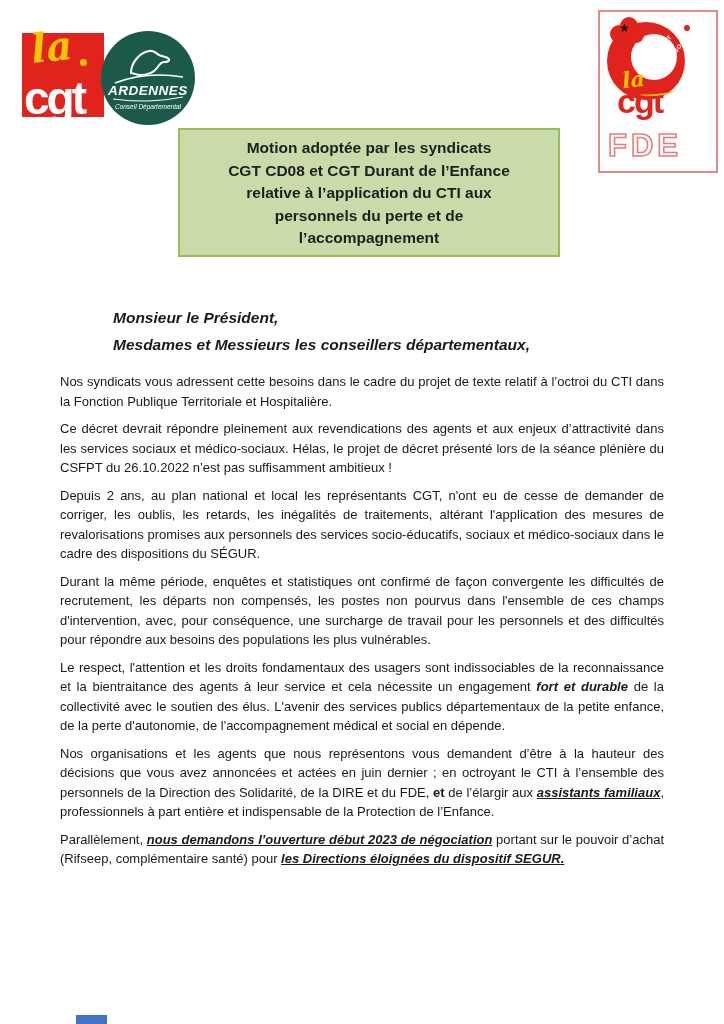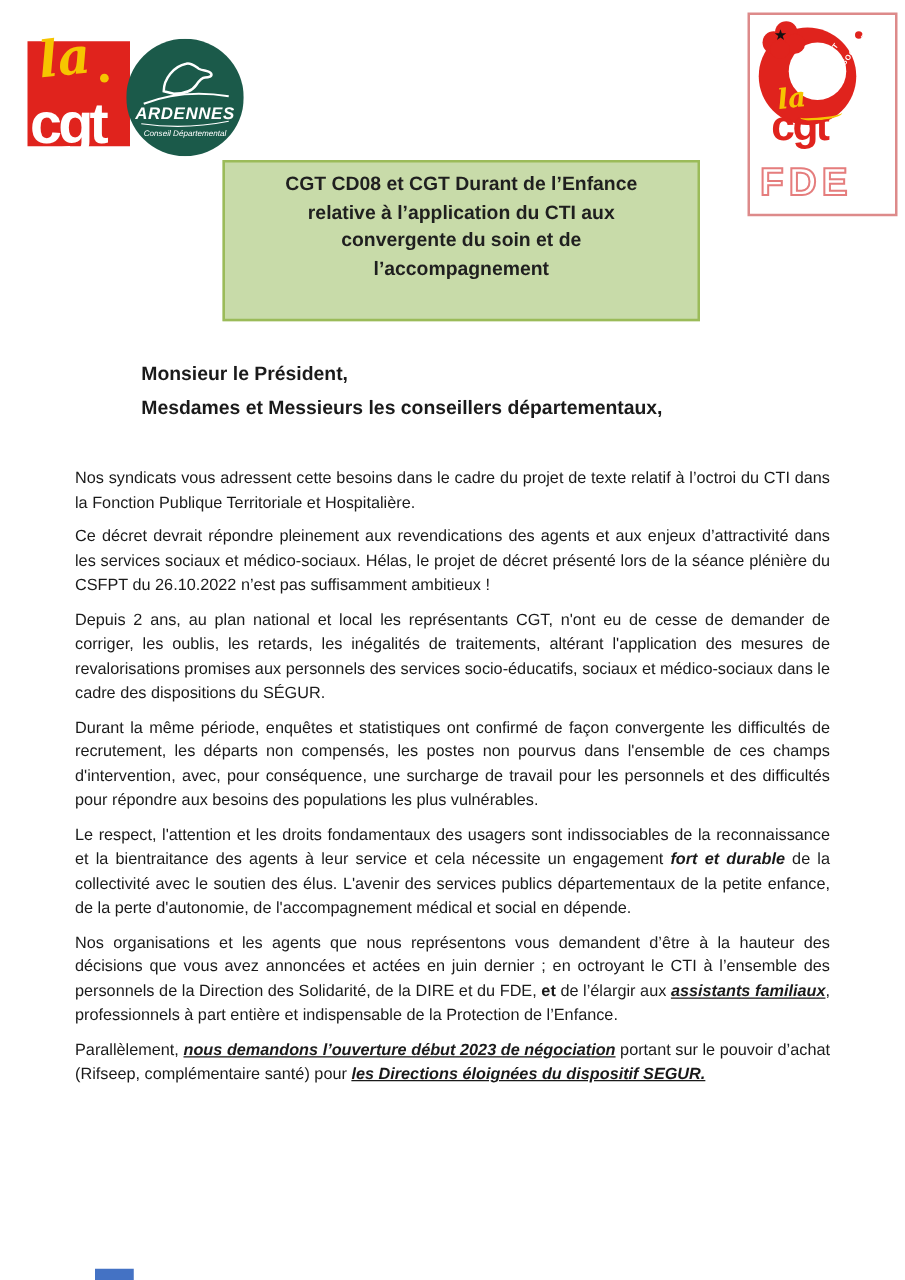--- a/index.html
+++ b/index.html
@@ -48,21 +48,21 @@
     color:var(--cgt-red);letter-spacing:-2px;z-index:4;}
   .fde-fde{position:absolute;left:8px;top:118px;font-weight:bold;font-size:31px;line-height:1;
     letter-spacing:4px;color:#fff;-webkit-text-stroke:1.6px #e57d7d;z-index:2;}
 
   
   .title-box{position:absolute;left:178px;top:128px;width:382px;height:129px;background:var(--title-box-bg);
     border:2px solid var(--title-box-border);text-align:center;padding-top:7px;}
   .title-box .tl{font-weight:bold;font-size:15.5px;line-height:22.5px;color:#1f1f1f;}
 
   
-  .salutation{position:absolute;left:113px;top:286px;font-weight:bold;font-size:15.5px;line-height:27px;}
+  .salutation{position:absolute;left:113px;top:304px;font-weight:bold;font-size:15.5px;line-height:27px;font-style:italic;}
 
   
   .body-text{position:absolute;left:60px;top:372px;width:604px;font-size:13px;line-height:19.5px;
     text-align:justify;color:var(--text);}
   .body-text p{margin:0 0 8px 0;}
   .body-text p.gap-lg{}
   .body-text p.gap-sm{margin-top:6px;}
 
   
   .blue-mark{position:absolute;left:76px;top:1015px;width:31px;height:9px;background:var(--footer-mark-blue);}
@@ -102,23 +102,24 @@
     </div>
     <span class="fde-arc a1">SANTÉ ET</span>
     <span class="fde-arc a2">ACTION SOCIALE</span>
     <span class="fde-la">la</span>
     <span class="fde-la-swoosh"></span>
     <span class="fde-cgt">cgt</span>
     <span class="fde-fde">FDE</span>
   </div>
 
   <div class="title-box">
+    <div class="tl">Motion adoptée par les syndicats</div>
     <div class="tl">CGT CD08 et CGT Durant de l’Enfance</div>
     <div class="tl">relative à l’application du CTI aux</div>
-    <div class="tl">convergente du soin et de</div>
+    <div class="tl">personnels du perte et de</div>
     <div class="tl">l’accompagnement</div>
   </div>
 
   <div class="salutation">
     <div>Monsieur le Président,</div>
     <div>Mesdames et Messieurs les conseillers départementaux,</div>
   </div>
 
   <div class="body-text">
     <p><span>Nos syndicats vous adressent cette besoins dans le cadre du projet de texte relatif à l’octroi du CTI dans la Fonction Publique Territoriale et Hospitalière.</span></p>

